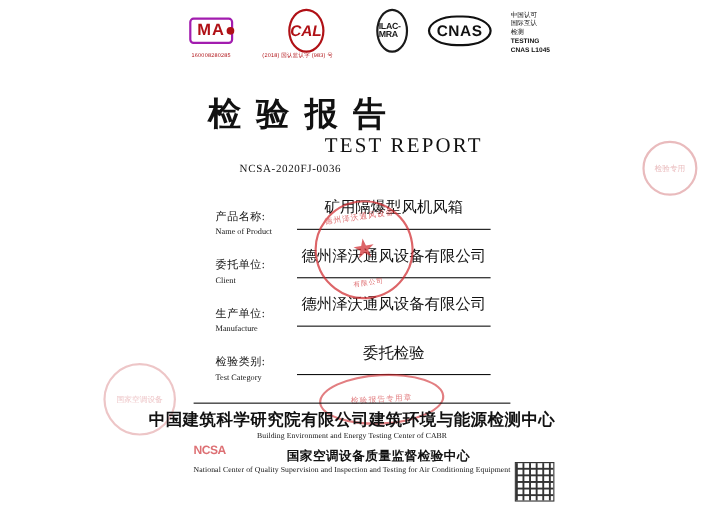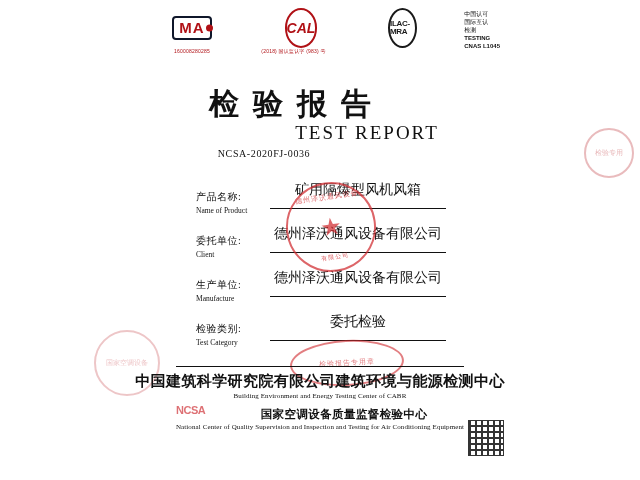--- a/index.html
+++ b/index.html
@@ -49,21 +49,21 @@
     margin-top: 3px;
     font-size: 5px;
     color: #b01116;
     font-family: "Liberation Sans", sans-serif;
     white-space: nowrap;
     letter-spacing: 0.2px;
   }
 
   
   .ma-box {
-    border: 2px solid #0f172a;
+    border: 2px solid #a21caf;
     border-radius: 4px;
     color: #b01116;
     font-family: "Liberation Sans", sans-serif;
     font-weight: bold;
     font-size: 15px;
     padding: 2px 5px 3px 5px;
     letter-spacing: 1px;
     position: relative;
   }
   .ma-box:after{
@@ -125,21 +125,20 @@
     top: 84px;
     left: 0;
     width: 540px;
     text-align: center;
     font-size: 30px;
     font-weight: bold;
     letter-spacing: 14px;
     text-indent: 14px;
     font-family: "DejaVu Serif", serif;
     color: #111;
-    padding-left: 20px;
   }
   .title-en {
     position: absolute;
     top: 122px;
     left: 0;
     width: 640px;
     text-align: center;
     font-size: 19px;
     letter-spacing: 2px;
     font-family: "Liberation Serif", serif;
@@ -374,20 +373,25 @@
       </div>
       <div class="mark-sub">(2018) 国认监认字 (983) 号</div>
     </div>
 
     <div class="mark">
       <div class="mark-ring">
         <div class="circle-mark dark">ILAC-MRA</div>
       </div>
     </div>
 
+    <div class="mark">
+      <div class="mark-ring">
+        <div class="cnas-oval">CNAS</div>
+      </div>
+    </div>
 
     <div class="mark">
       <div class="cnas-text">
         <div>中国认可</div>
         <div>国际互认</div>
         <div>检测</div>
         <div class="bold">TESTING</div>
         <div class="bold">CNAS L1045</div>
       </div>
     </div>

